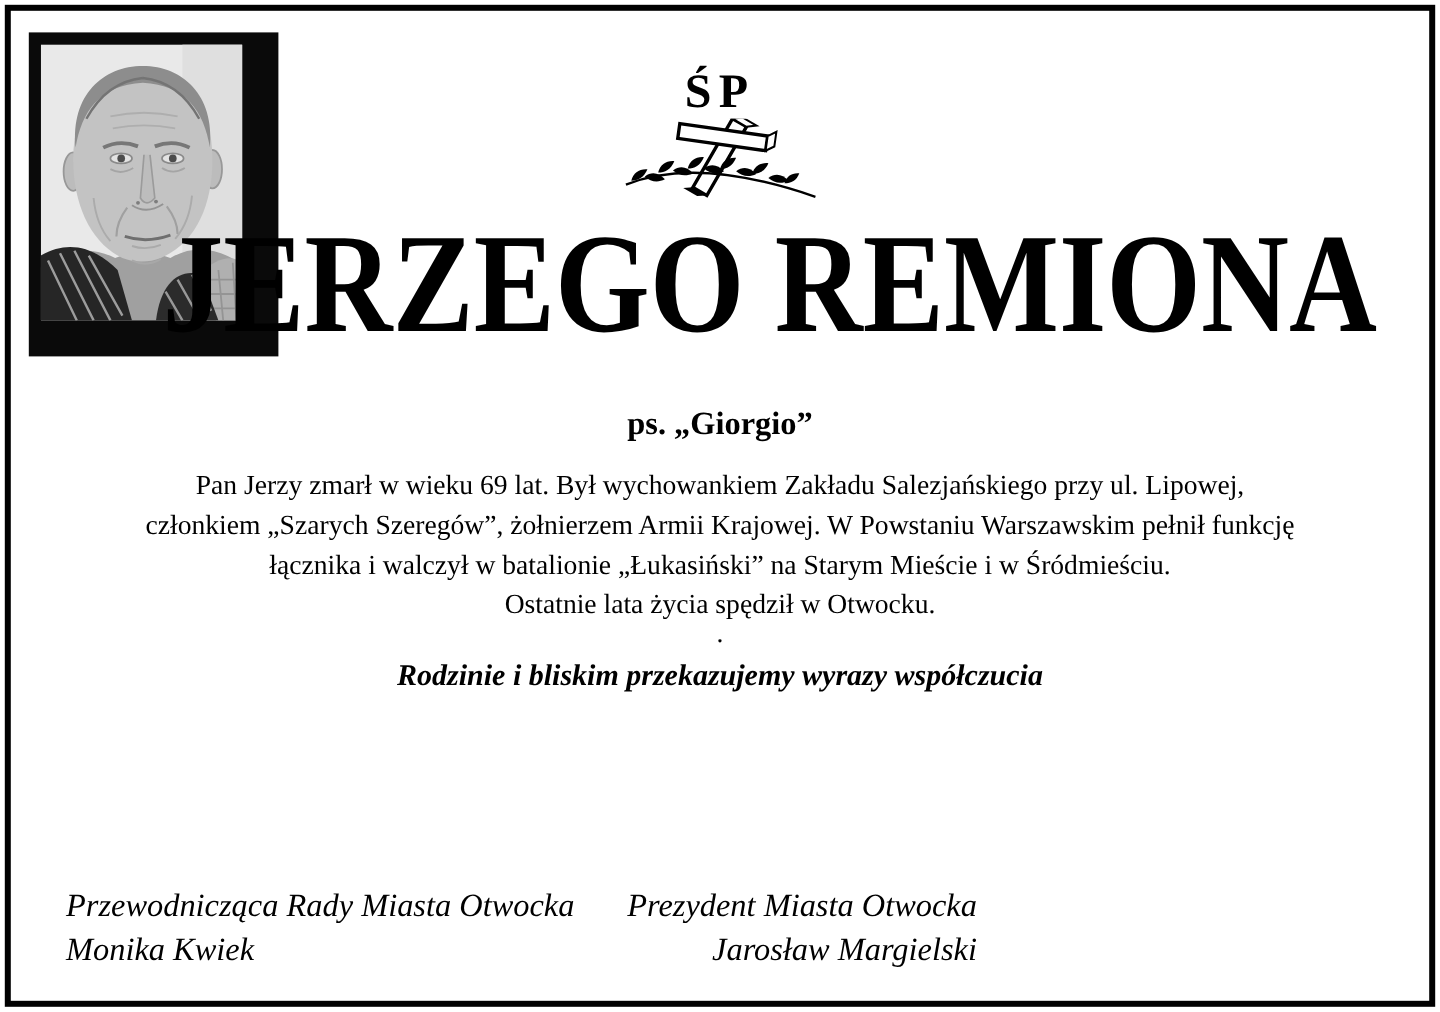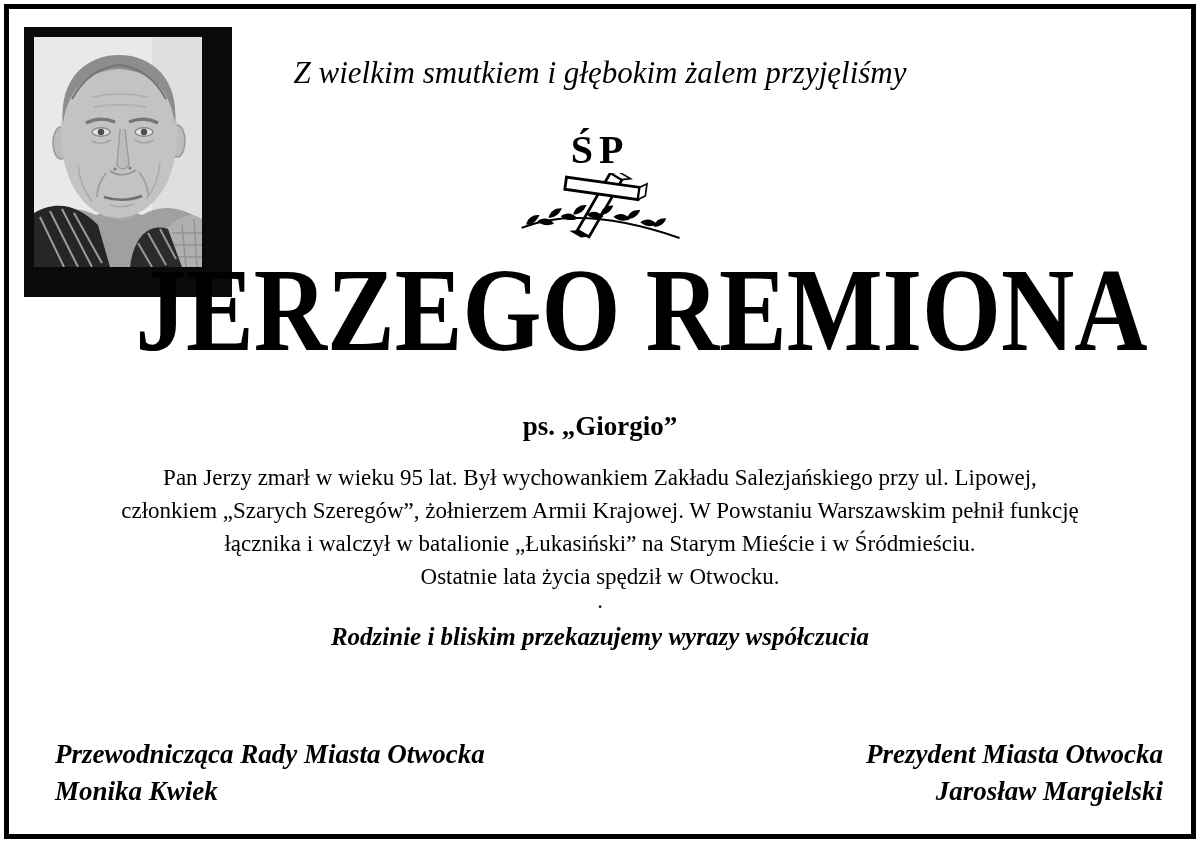--- a/index.html
+++ b/index.html
@@ -69,24 +69,24 @@
     font-size:23px;line-height:32px;
     white-space:nowrap;
   }
   .dot{font-size:23px;line-height:16px;}
   .condolence{
     margin-top:10px;
     font-weight:bold;font-style:italic;
     font-size:25px;line-height:36px;
   }
   .signatures{
-    position:absolute;left:46px;right:28px;bottom:24px;
-    display:flex;justify-content:space-between;
+    position:absolute;left:46px;right:44px;bottom:24px;
+    display:flex;
     font-style:italic;
-    font-size:27px;line-height:37px;font-weight:bold;
+    font-size:27px;line-height:37px;
   }
   .sig-left{text-align:left;}
   .sig-right{text-align:right;margin-left:44px;}
 </style>
 </head>
 <body>
 
 <div class="page">
   <div class="frame"></div>
 
@@ -140,21 +140,20 @@
       <path d="M70,160 Q 88,166 108,159" stroke="#6f6f6f" stroke-width="2.4" fill="none"></path>
       <path d="M76,168 Q 88,172 100,167" stroke="#aaaaaa" stroke-width="1.6" fill="none"></path>
 
       <path d="M76,180 Q 88,186 100,179" stroke="#a8a8a8" stroke-width="1.6" fill="none"></path>
       <path d="M44,128 Q 46,150 58,164 M126,126 Q 124,148 112,162" stroke="#ababab" stroke-width="1.6" fill="none"></path>
     </svg>
   </div>
 
   <div class="content">
     <div class="opening">
-      <div>Z wielkim smutkiem i głębokim żalem przyjęliśmy</div>
     </div>
 
     <div class="sp">ŚP</div>
 
     <div class="emblem">
       <svg viewBox="0 0 300 132">
         <g transform="translate(150,56) rotate(30)">
 
           <rect x="-12" y="-58" width="24" height="118" fill="#fff" stroke="#000" stroke-width="5"></rect>
 
@@ -183,21 +182,21 @@
       </svg>
     </div>
 
     <div class="deceased">
       <span class="inner">JERZEGO REMIONA</span>
     </div>
 
     <div class="pseudonym">ps. „Giorgio”</div>
 
     <div class="bio">
-      <div>Pan Jerzy zmarł w wieku 95 lat. Był wychowankiem Zakładu Salezjańskiego przy ul. Lipowej,</div>
+      <div>Pan Jerzy zmarł w wieku 69 lat. Był wychowankiem Zakładu Salezjańskiego przy ul. Lipowej,</div>
       <div>członkiem „Szarych Szeregów”, żołnierzem Armii Krajowej. W Powstaniu Warszawskim pełnił funkcję</div>
       <div>łącznika i walczył w batalionie „Łukasiński” na Starym Mieście i w Śródmieściu.</div>
       <div>Ostatnie lata życia spędził w Otwocku.</div>
     </div>
 
     <div class="dot">.</div>
 
     <div class="condolence">Rodzinie i bliskim przekazujemy wyrazy współczucia</div>
 
     <div class="signatures">

